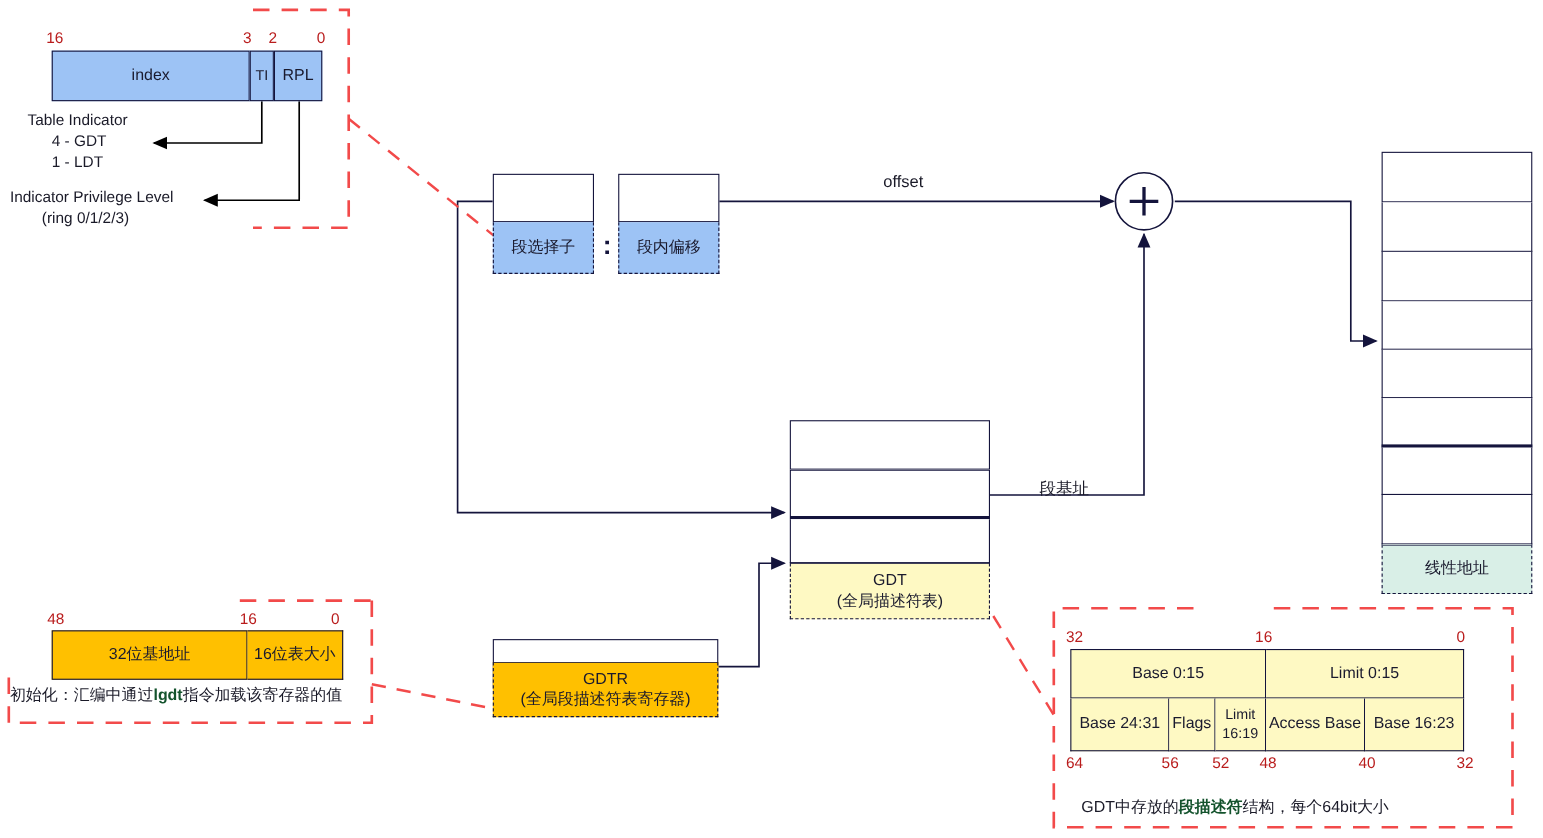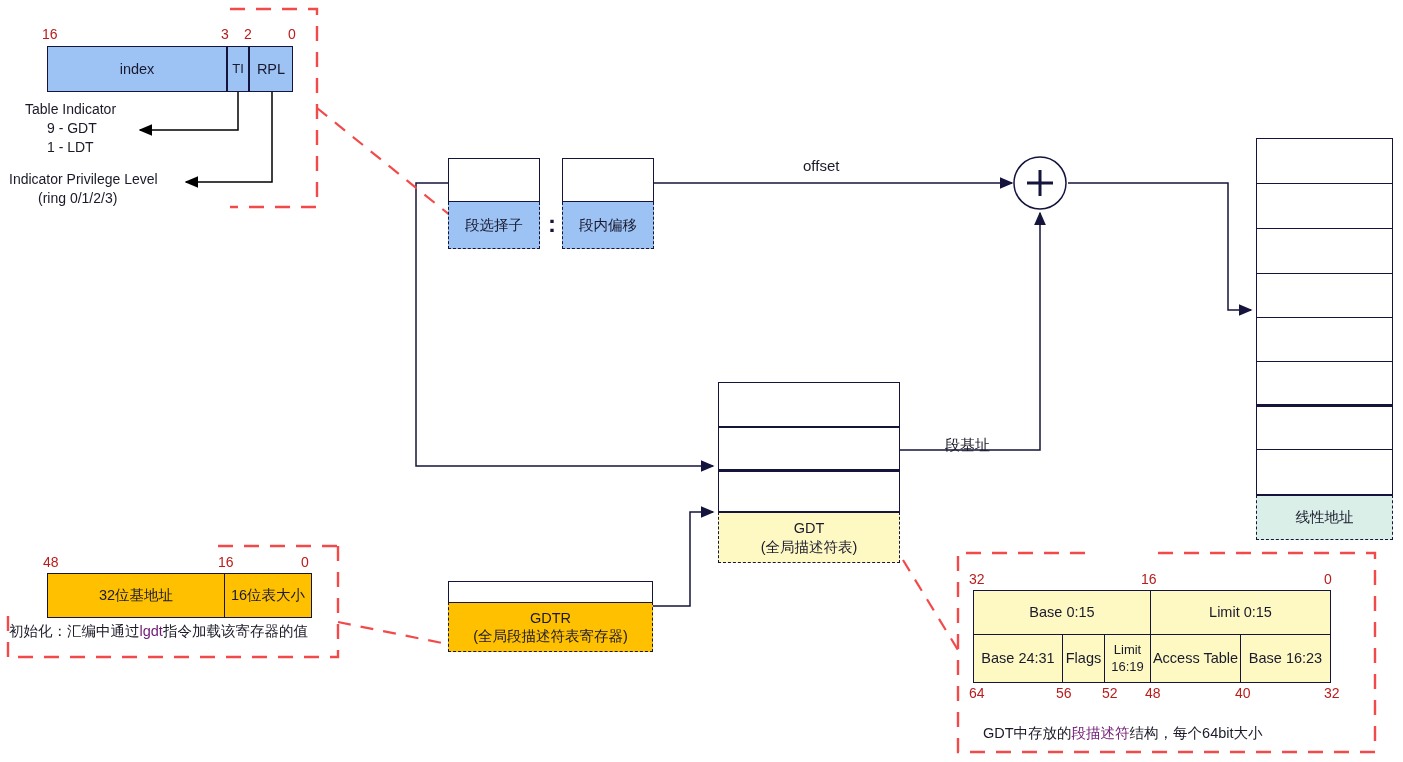--- a/index.html
+++ b/index.html
@@ -20,21 +20,21 @@
   .red{background:#fef9c3;}
   .orange{background:#FFC000;}
   .mint{background:#D9EFE7;}
   .white{background:#ffffff;}
   .dashb{border-bottom:1.8px dashed #14143c;}
   .dashall{border:1.8px dashed #14143c;}
   .thin{border:1.3px solid #14143c;}
   
   svg#wires{position:absolute;left:0;top:0;width:1403px;height:762px;overflow:visible;}
   .colon{position:absolute;font-size:24px;font-weight:bold;color:#14143c;line-height:1;}
-  .red-word{color:#701a75;font-weight:normal;}
+  .red-word{color:#14532d;font-weight:bold;}
   .note{position:absolute;font-size:14.5px;color:#1a1a28;white-space:nowrap;}
   .twoline{flex-direction:column;}
   .twoline span{display:block;}
 </style>
 </head>
 <body>
 
 <div id="stage">
 
   <svg id="wires" viewBox="0 0 1403 762">
@@ -101,21 +101,21 @@
   <div class="bitnum" style="left:42px;top:26px;">16</div>
   <div class="bitnum" style="left:221px;top:26px;">3</div>
   <div class="bitnum" style="left:244px;top:26px;">2</div>
   <div class="bitnum" style="left:288px;top:26px;">0</div>
 
   <div class="bx blue" style="left:47px;top:46px;width:180px;height:46px;">index</div>
   <div class="bx blue" style="left:227px;top:46px;width:22px;height:46px;font-size:13px;">TI</div>
   <div class="bx blue" style="left:249px;top:46px;width:44px;height:46px;">RPL</div>
 
   <div class="lbl" style="left:25px;top:101px;">Table Indicator</div>
-  <div class="lbl" style="left:47px;top:120px;">9 - GDT</div>
+  <div class="lbl" style="left:47px;top:120px;">4 - GDT</div>
   <div class="lbl" style="left:47px;top:139px;">1 - LDT</div>
 
   <div class="lbl" style="left:9px;top:171px;">Indicator Privilege Level</div>
   <div class="lbl" style="left:38px;top:190px;">(ring 0/1/2/3)</div>
 
   <div class="abs thin white" style="left:448px;top:158px;width:92px;height:44px;"></div>
   <div class="bx blue dashb" style="left:448px;top:202px;width:92px;height:47px;border-top:none;border-left:1.6px dashed #14143c;border-right:1.6px dashed #14143c;">段选择子</div>
 
   <div class="colon" style="left:548px;top:212px;">:</div>
 
@@ -156,21 +156,21 @@
 
   <div class="bx red" style="left:973px;top:590px;width:178px;height:45px;">Base 0:15</div>
   <div class="bx red" style="left:1151px;top:590px;width:180px;height:45px;border-left:none;">Limit 0:15</div>
 
   <div class="bx red" style="left:973px;top:635px;width:90px;height:48px;border-top:none;">Base 24:31</div>
   <div class="bx red" style="left:1063px;top:635px;width:42px;height:48px;border-top:none;border-left:none;">Flags</div>
   <div class="bx red twoline" style="left:1105px;top:635px;width:46px;height:48px;border-top:none;border-left:none;font-size:13px;">
     <span>Limit</span>
     <span>16:19</span>
   </div>
-  <div class="bx red" style="left:1151px;top:635px;width:90px;height:48px;border-top:none;border-left:none;">Access Table</div>
+  <div class="bx red" style="left:1151px;top:635px;width:90px;height:48px;border-top:none;border-left:none;">Access Base</div>
   <div class="bx red" style="left:1241px;top:635px;width:90px;height:48px;border-top:none;border-left:none;">Base 16:23</div>
 
   <div class="bitnum" style="left:969px;top:685px;">64</div>
   <div class="bitnum" style="left:1056px;top:685px;">56</div>
   <div class="bitnum" style="left:1102px;top:685px;">52</div>
   <div class="bitnum" style="left:1145px;top:685px;">48</div>
   <div class="bitnum" style="left:1235px;top:685px;">40</div>
   <div class="bitnum" style="left:1324px;top:685px;">32</div>
 
   <div class="note" style="left:983px;top:724px;">

